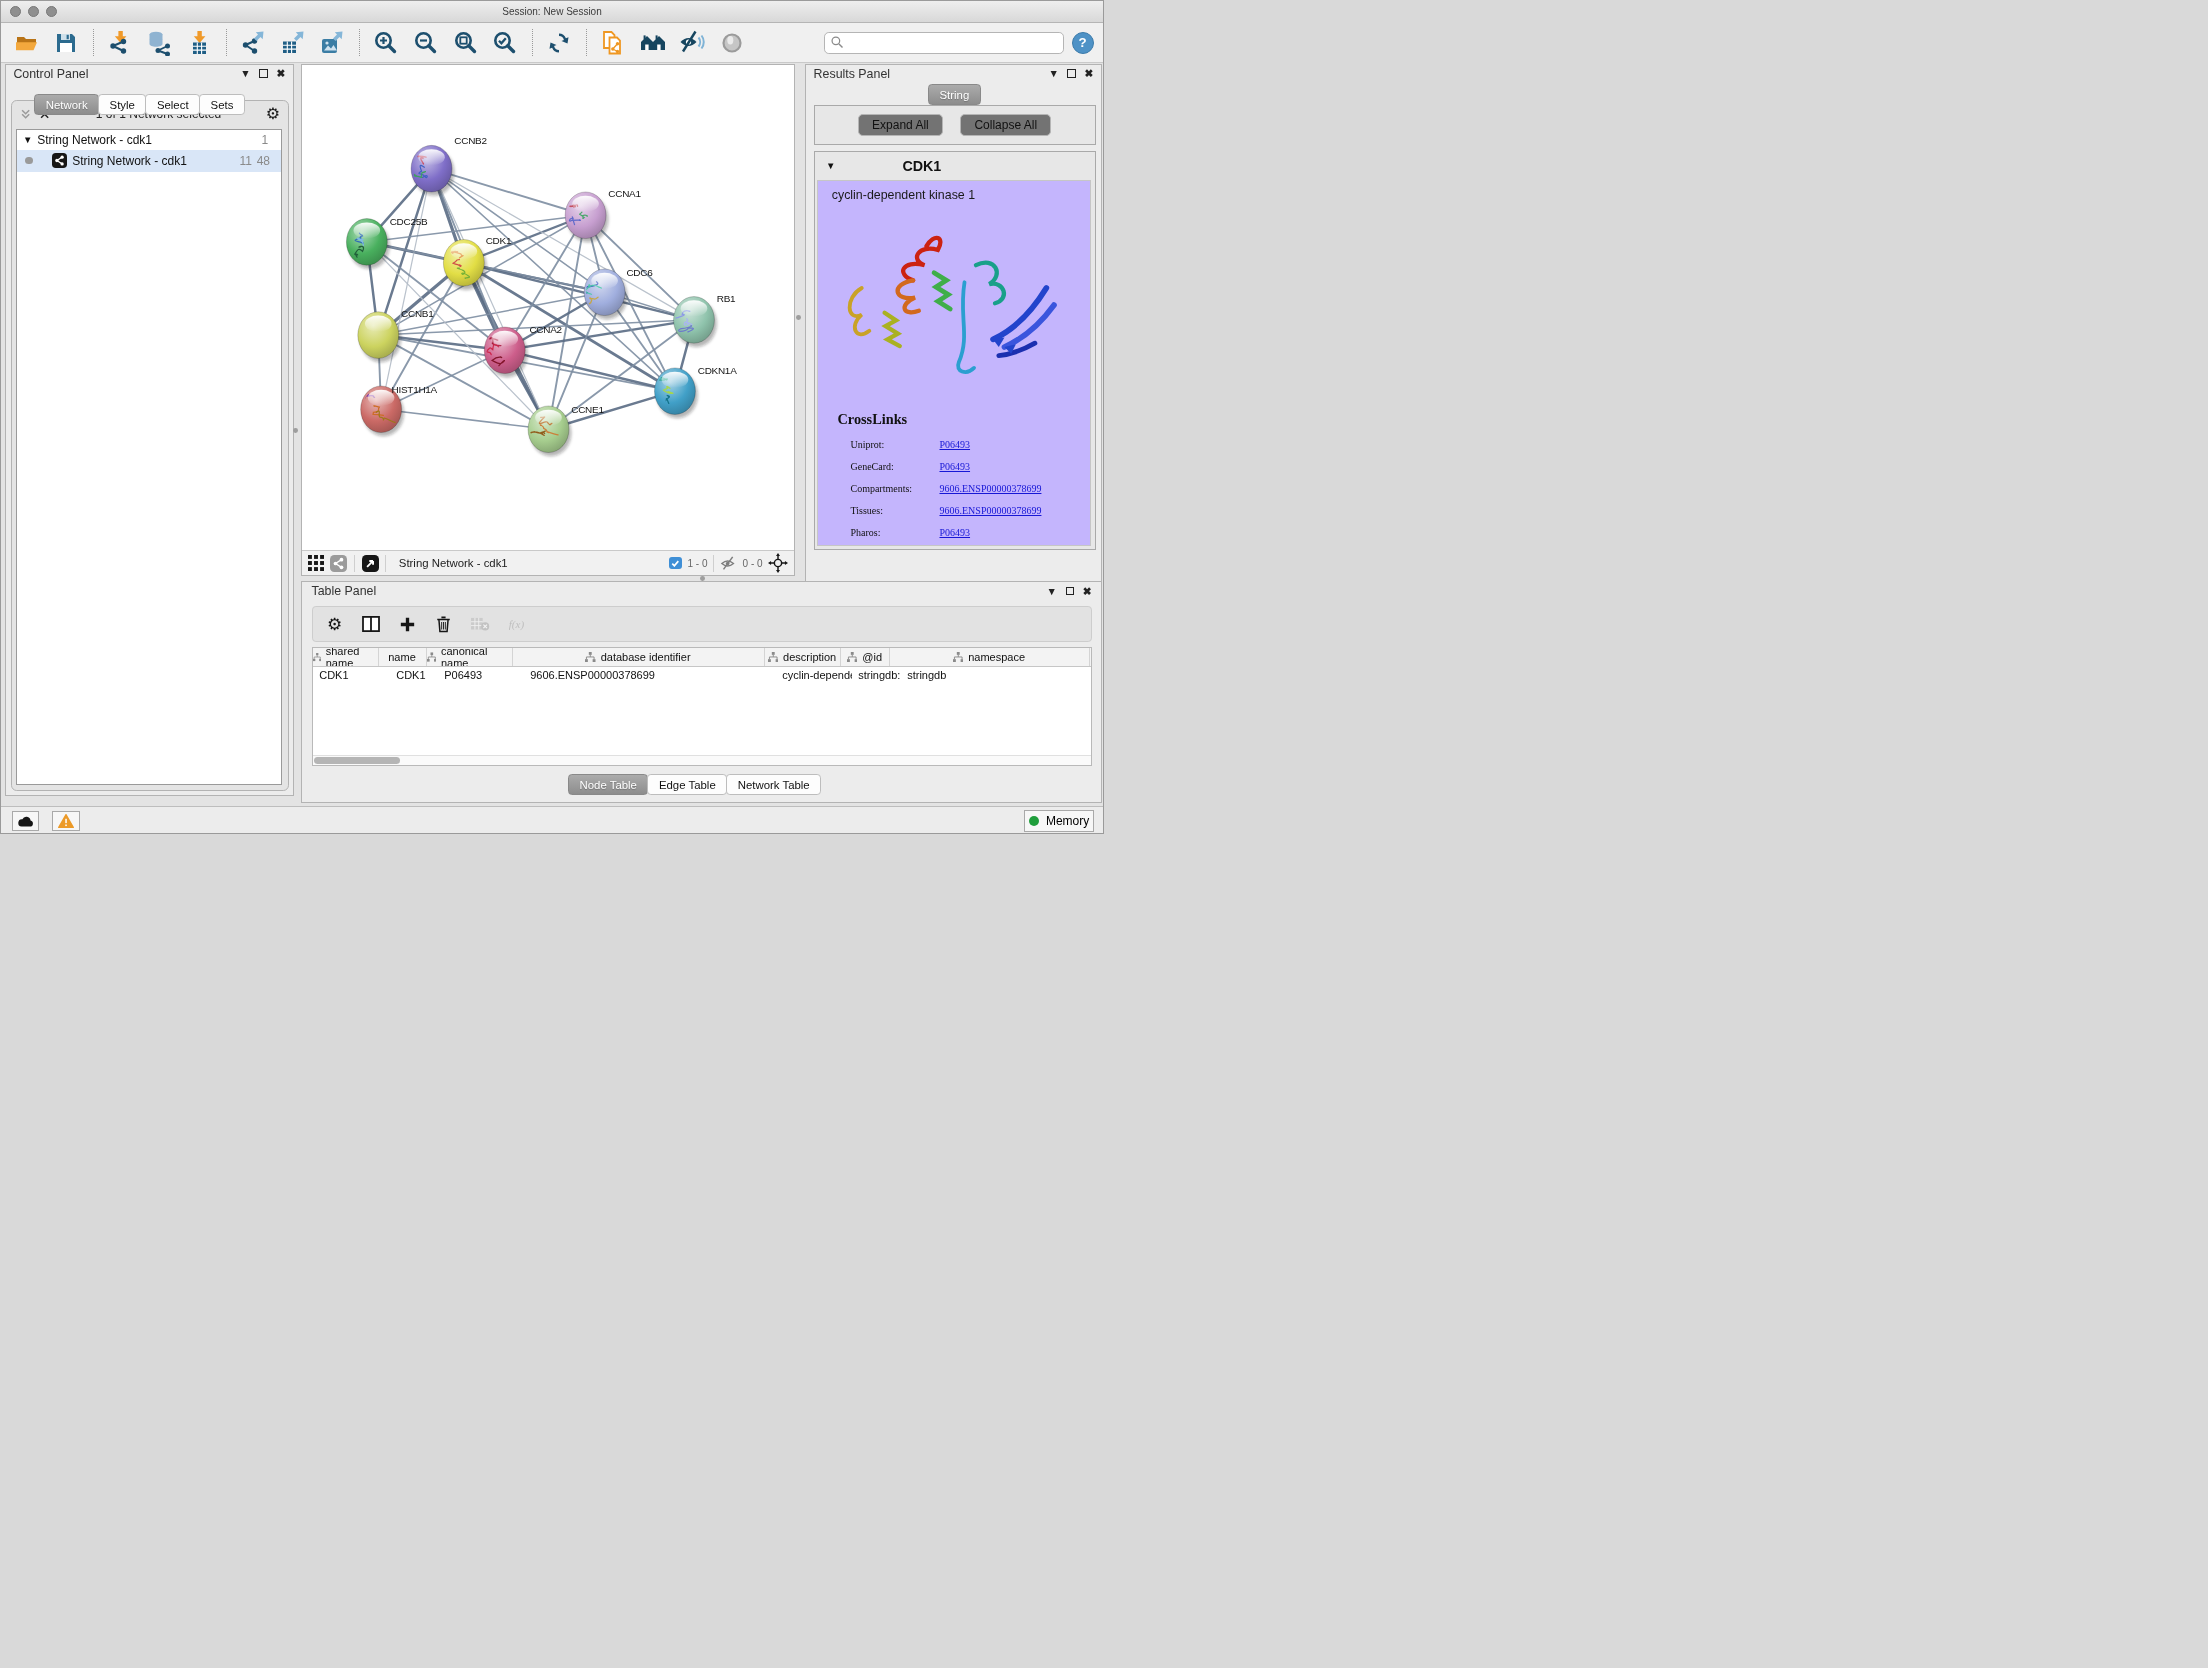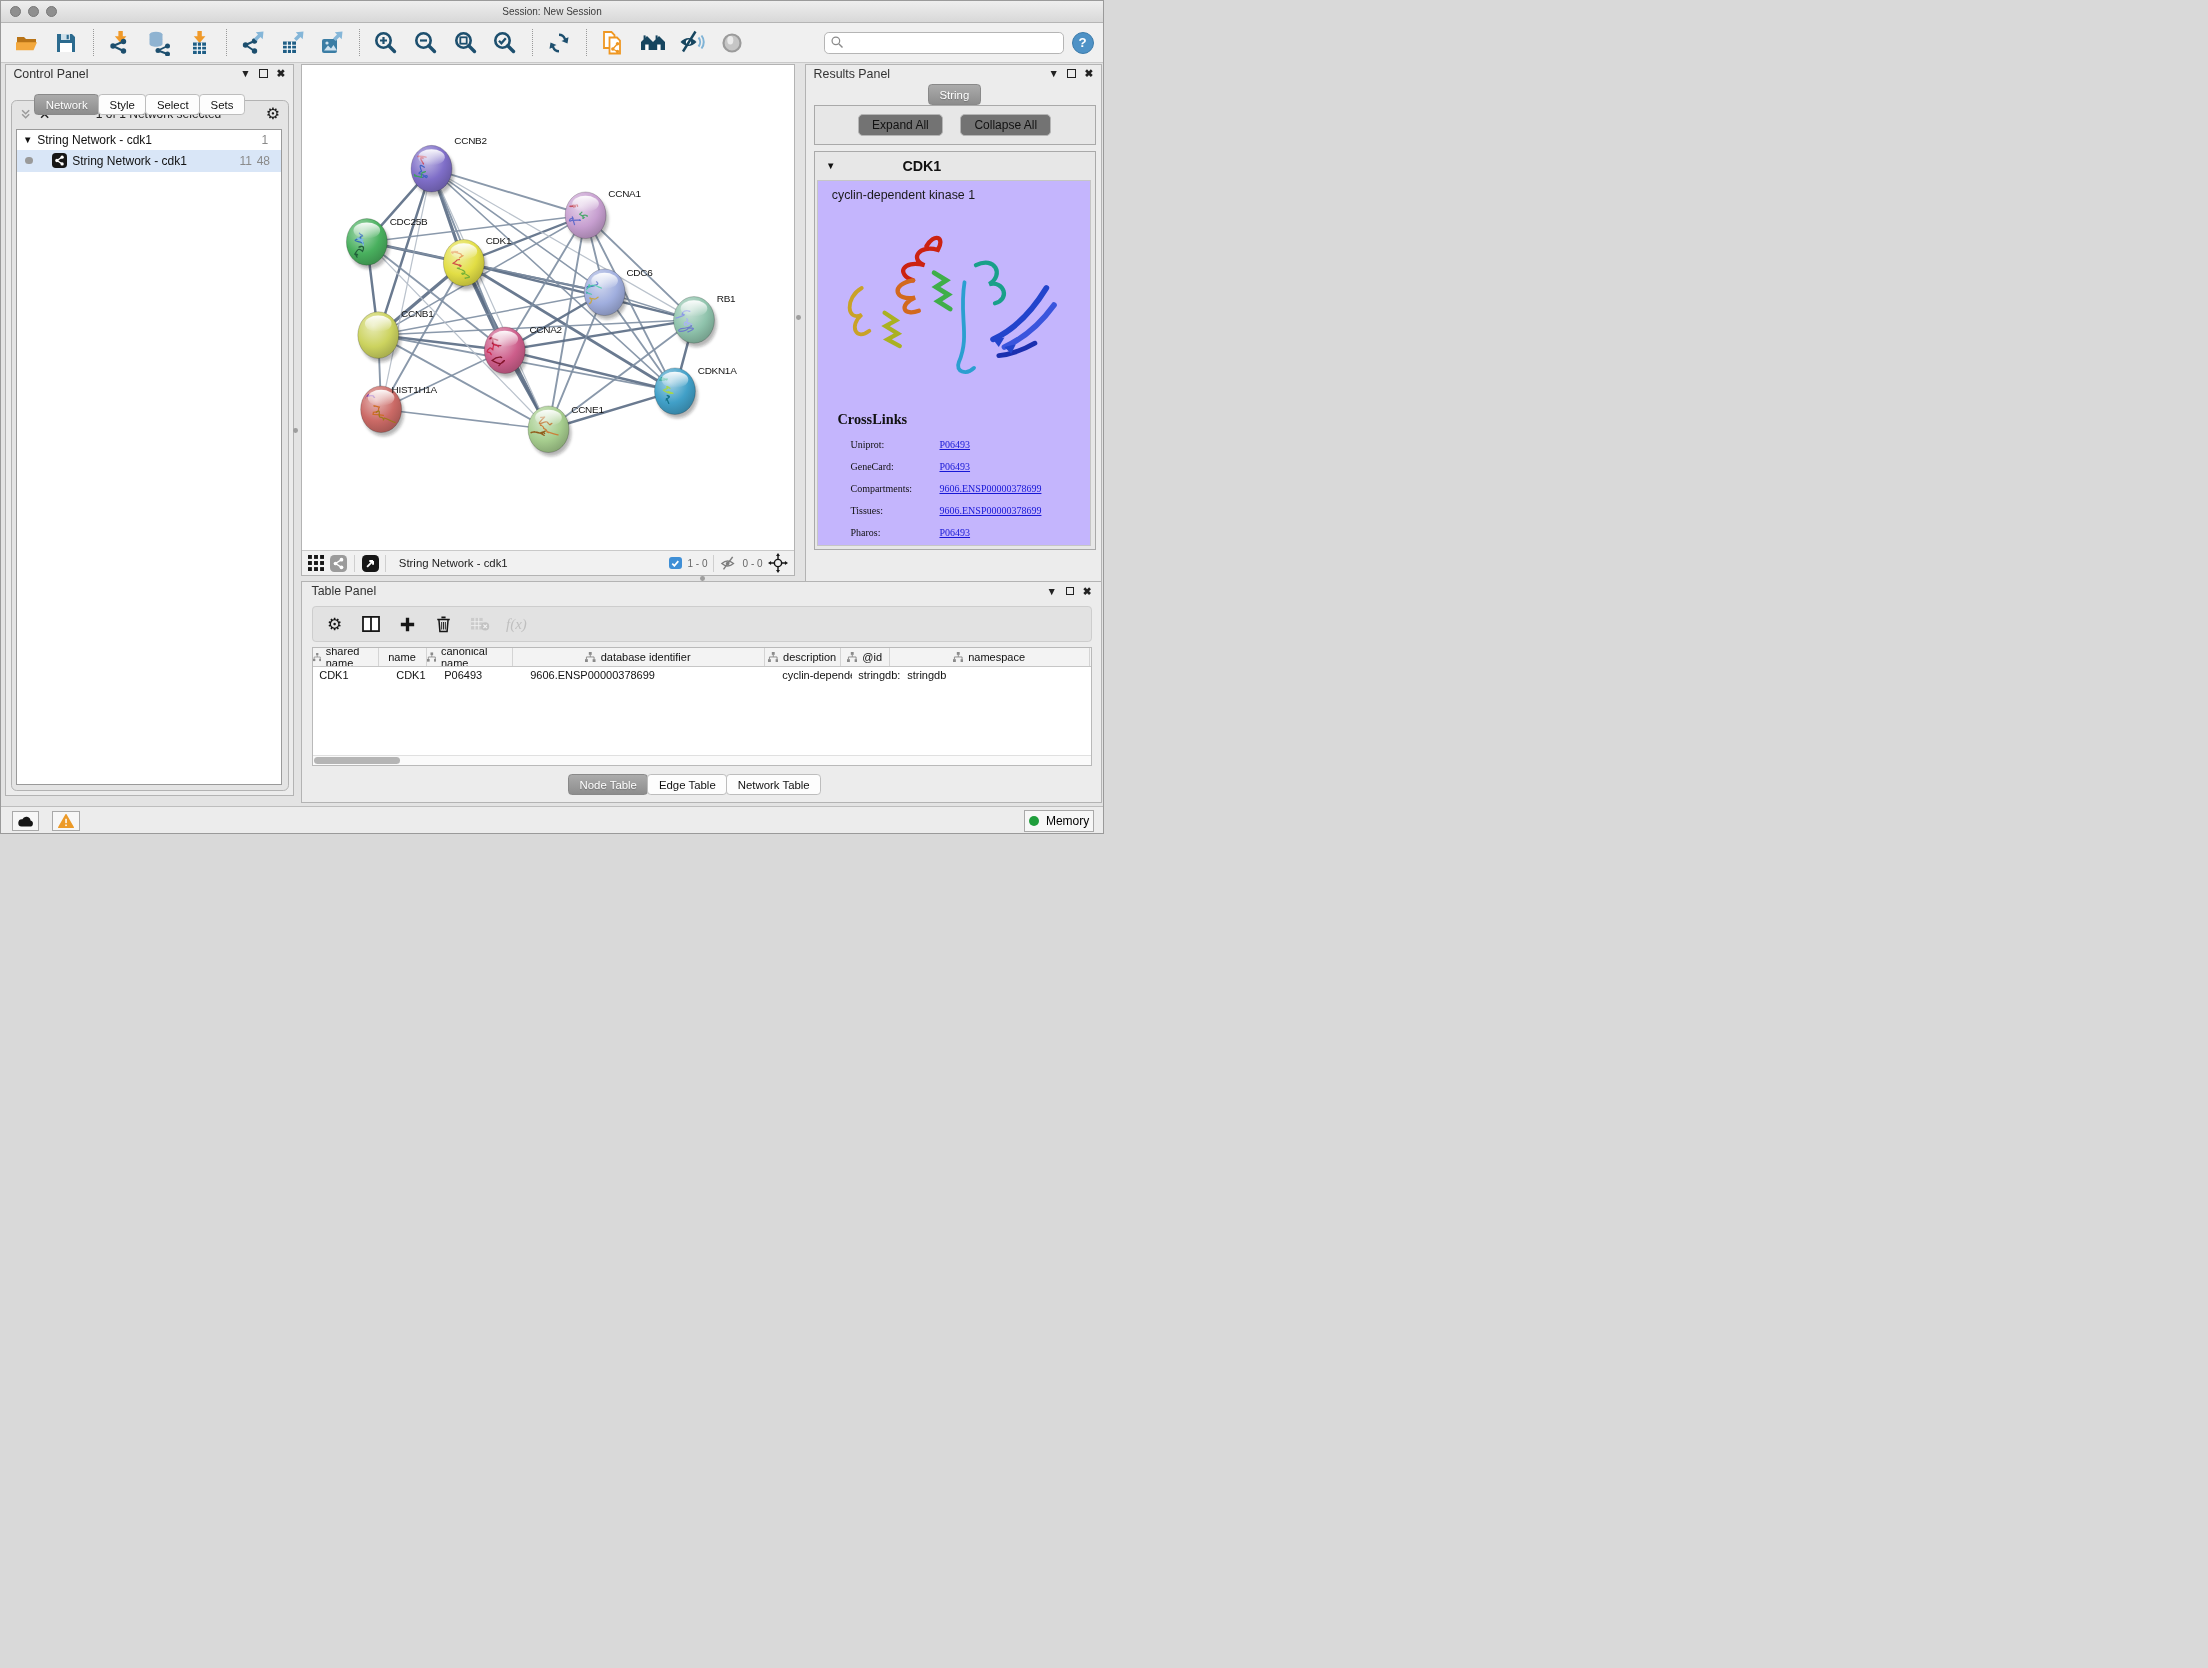--- a/index.html
+++ b/index.html
@@ -102,21 +102,21 @@
   .xlink { color:#1717d6; text-decoration:underline; cursor:pointer; font-family:"Liberation Serif",serif; }
 
   
   .table-panel { position:absolute; left:300px; top:580px; width:801px; height:222px;
     background:#ececec; border:1px solid #b3b3b3; }
   .tp-head { display:flex; align-items:center; justify-content:space-between; padding:1.9px 9.5px; height:18px; }
   .tp-toolbar { position:absolute; left:9.5px; top:24px; width:780px; height:36px; background:#e2e2e2;
     border:1px solid #cdcdcd; border-radius:3.8px; display:flex; align-items:center; padding:0 9.5px; gap:11.4px; }
   .tp-btn { width:25px; height:25px; background:transparent; border:none; display:flex;
     align-items:center; justify-content:center; cursor:pointer; }
-  .fx { font-family:"Liberation Serif",serif; font-style:italic; font-size:15px; color:#a3a3a3; }
+  .fx { font-family:"Liberation Serif",serif; font-style:italic; font-size:11px; color:#a3a3a3; }
   .tbl { position:absolute; left:9.5px; top:65px; width:780px; height:119px; background:#fff;
     border:1px solid #b9b9b9; overflow:hidden; }
   .tbl-header { display:flex; height:19px; background:#f3f3f3; border-bottom:1px solid #c6c6c6; }
   .th { display:flex; align-items:center; justify-content:center; gap:4.8px; font-size:11px;
     color:#111; border-right:1px solid #d4d4d4; flex:0 0 auto; overflow:hidden; cursor:pointer; }
   .tbl-row { display:flex; height:18px; }
   .td { font-size:11px; color:#111; padding:1.9px 0 0 6.7px; flex:0 0 auto; overflow:hidden;
     white-space:nowrap; cursor:default; }
   .hscroll { position:absolute; left:0px; bottom:0px; width:778px; height:10.5px; background:#fafafa;
     border-top:1px solid #e0e0e0; }

